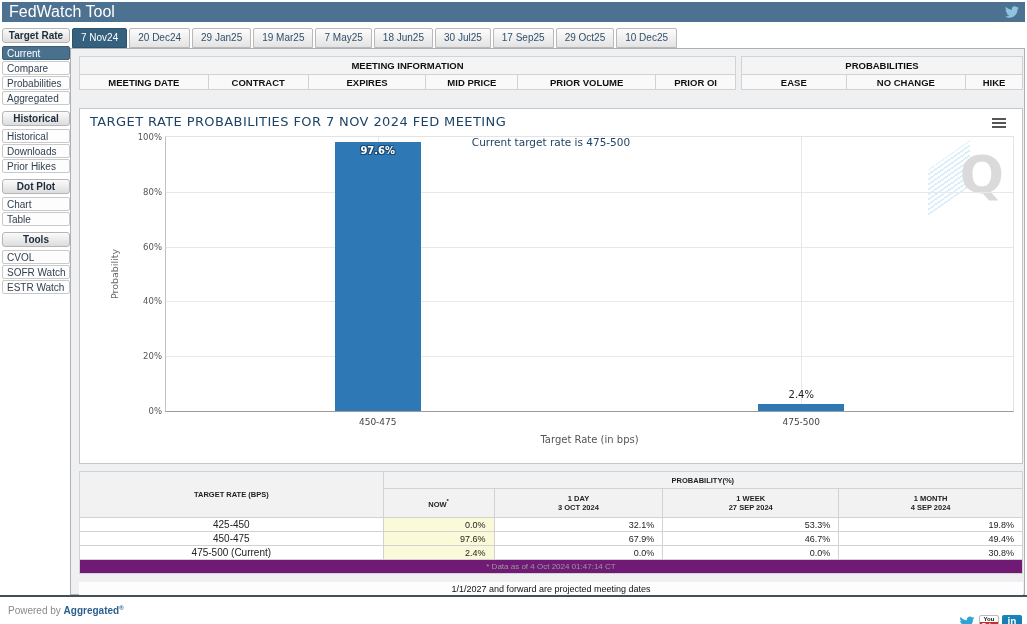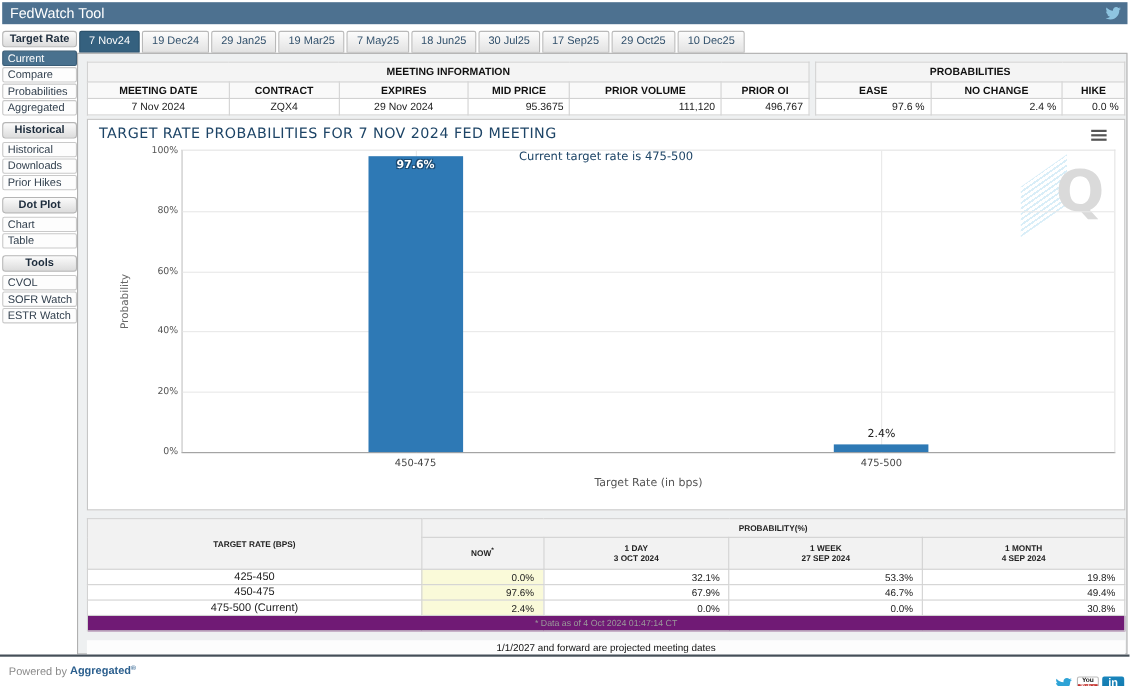--- a/index.html
+++ b/index.html
@@ -5,21 +5,21 @@
   * { margin:0; padding:0; box-sizing:border-box; }
   html,body { width:1027px; height:624px; }
   body {
     position:relative; background:#fff; overflow:hidden;
     font-family:"Liberation Sans", sans-serif; color:#222;
   }
 
   
   .titlebar {
     position:absolute; left:2px; top:2px; width:1023px; height:20px;
-    background:#4d7190; color:#fff; font-size:13px; line-height:20px;
+    background:#4d7190; color:#fff; font-size:16px; line-height:20px;
     padding-left:7px;
   }
   .titlebar .tw { position:absolute; right:6px; top:3px; width:14px; height:14px; }
 
   
   .tabs { position:absolute; left:72px; top:28px; height:20px; display:flex; gap:2px; }
   .tab {
     padding:0 8px; height:20px; line-height:18px; font-size:10px; color:#31506b;
     background:linear-gradient(#fcfcfc,#e3e3e3); border:1px solid #b9b9b9;
     border-radius:2px 2px 0 0; white-space:nowrap; cursor:pointer;
@@ -157,21 +157,21 @@
 
 <div class="titlebar">
   <span>FedWatch Tool</span>
   <svg class="tw" viewBox="0 0 24 24">
       <path fill="#8ec4e0" d="M23.95 4.57c-.88.39-1.83.65-2.82.77 1.01-.61 1.79-1.57 2.16-2.72-.95.56-2 .96-3.13 1.18C19.27 2.85 18 2.25 16.58 2.25c-2.72 0-4.92 2.2-4.92 4.92 0 .39.04.76.13 1.12C7.69 8.09 4.07 6.13 1.64 3.16c-.43.72-.67 1.56-.67 2.47 0 1.71.87 3.21 2.19 4.1-.81-.03-1.57-.25-2.23-.62v.06c0 2.39 1.69 4.38 3.95 4.83-.41.11-.85.17-1.3.17-.31 0-.61-.03-.92-.09.63 1.95 2.45 3.38 4.6 3.42-1.68 1.32-3.81 2.1-6.1 2.1-.39 0-.78-.02-1.17-.07 2.19 1.39 4.77 2.21 7.56 2.21 9.05 0 14-7.5 14-13.99 0-.21 0-.42-.02-.63.96-.69 1.8-1.56 2.46-2.55z"></path>
     </svg>
 </div>
 
 <div class="tabs">
   <div class="tab selected">7 Nov24</div>
-  <div class="tab">19 Dec24</div>
+  <div class="tab">20 Dec24</div>
   <div class="tab">29 Jan25</div>
   <div class="tab">19 Mar25</div>
   <div class="tab">7 May25</div>
   <div class="tab">18 Jun25</div>
   <div class="tab">30 Jul25</div>
   <div class="tab">17 Sep25</div>
   <div class="tab">29 Oct25</div>
   <div class="tab">10 Dec25</div>
 </div>
 
@@ -218,50 +218,37 @@
           <th class="group-h" colspan="6">MEETING INFORMATION</th>
         </tr>
     <tr>
       <th class="col-h">MEETING DATE</th>
       <th class="col-h">CONTRACT</th>
       <th class="col-h">EXPIRES</th>
       <th class="col-h">MID PRICE</th>
       <th class="col-h">PRIOR VOLUME</th>
       <th class="col-h">PRIOR OI</th>
     </tr>
-    <tr class="val-row">
-      <td>7 Nov 2024</td>
-      <td>ZQX4</td>
-      <td>29 Nov 2024</td>
-      <td class="num">95.3675</td>
-      <td class="num">111,120</td>
-      <td class="num">496,767</td>
-    </tr>
   </tbody>
     </table>
 
   <table class="prob-table">
     <colgroup>
         <col style="width:105px">
         <col style="width:120px">
         <col style="width:57px">
       </colgroup>
     <tbody>
         <tr>
           <th class="group-h" colspan="3">PROBABILITIES</th>
         </tr>
     <tr>
       <th class="col-h">EASE</th>
       <th class="col-h">NO CHANGE</th>
       <th class="col-h">HIKE</th>
-    </tr>
-    <tr class="val-row">
-      <td class="num">97.6 %</td>
-      <td class="num">2.4 %</td>
-      <td class="num">0.0 %</td>
     </tr>
   </tbody>
     </table>
 
   <div class="chart-panel">
     <div class="chart-title">TARGET RATE PROBABILITIES FOR 7 NOV 2024 FED MEETING</div>
     <div class="hamburger">
         <div></div>
         <div></div>
         <div></div>

